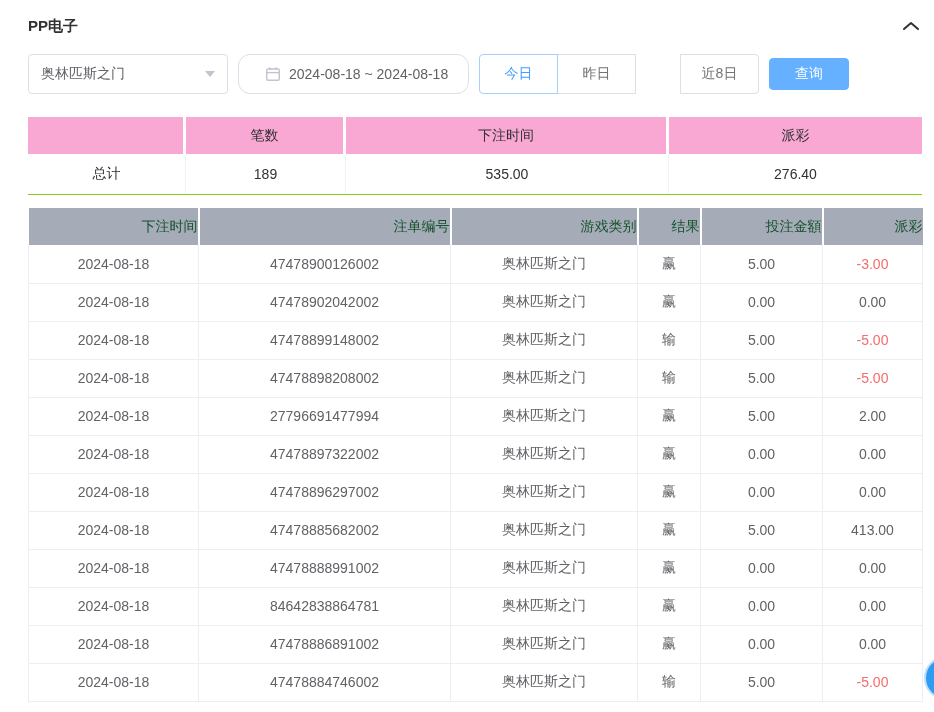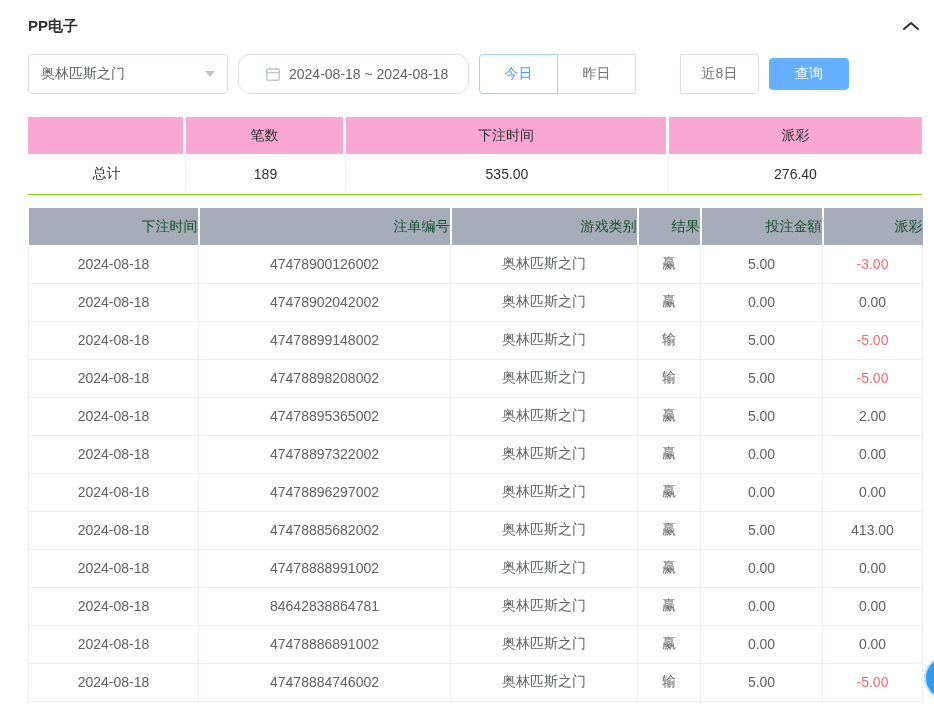--- a/index.html
+++ b/index.html
@@ -230,21 +230,21 @@
     <td>2024-08-18</td>
     <td>47478898208002</td>
     <td>奥林匹斯之门</td>
     <td>输</td>
     <td>5.00</td>
     <td class="neg">-5.00</td>
   </tr>
 
   <tr>
     <td>2024-08-18</td>
-    <td>47478895365002</td>
+    <td>27796691477994</td>
     <td>奥林匹斯之门</td>
     <td>赢</td>
     <td>5.00</td>
     <td>2.00</td>
   </tr>
 
   <tr>
     <td>2024-08-18</td>
     <td>47478897322002</td>
     <td>奥林匹斯之门</td>

